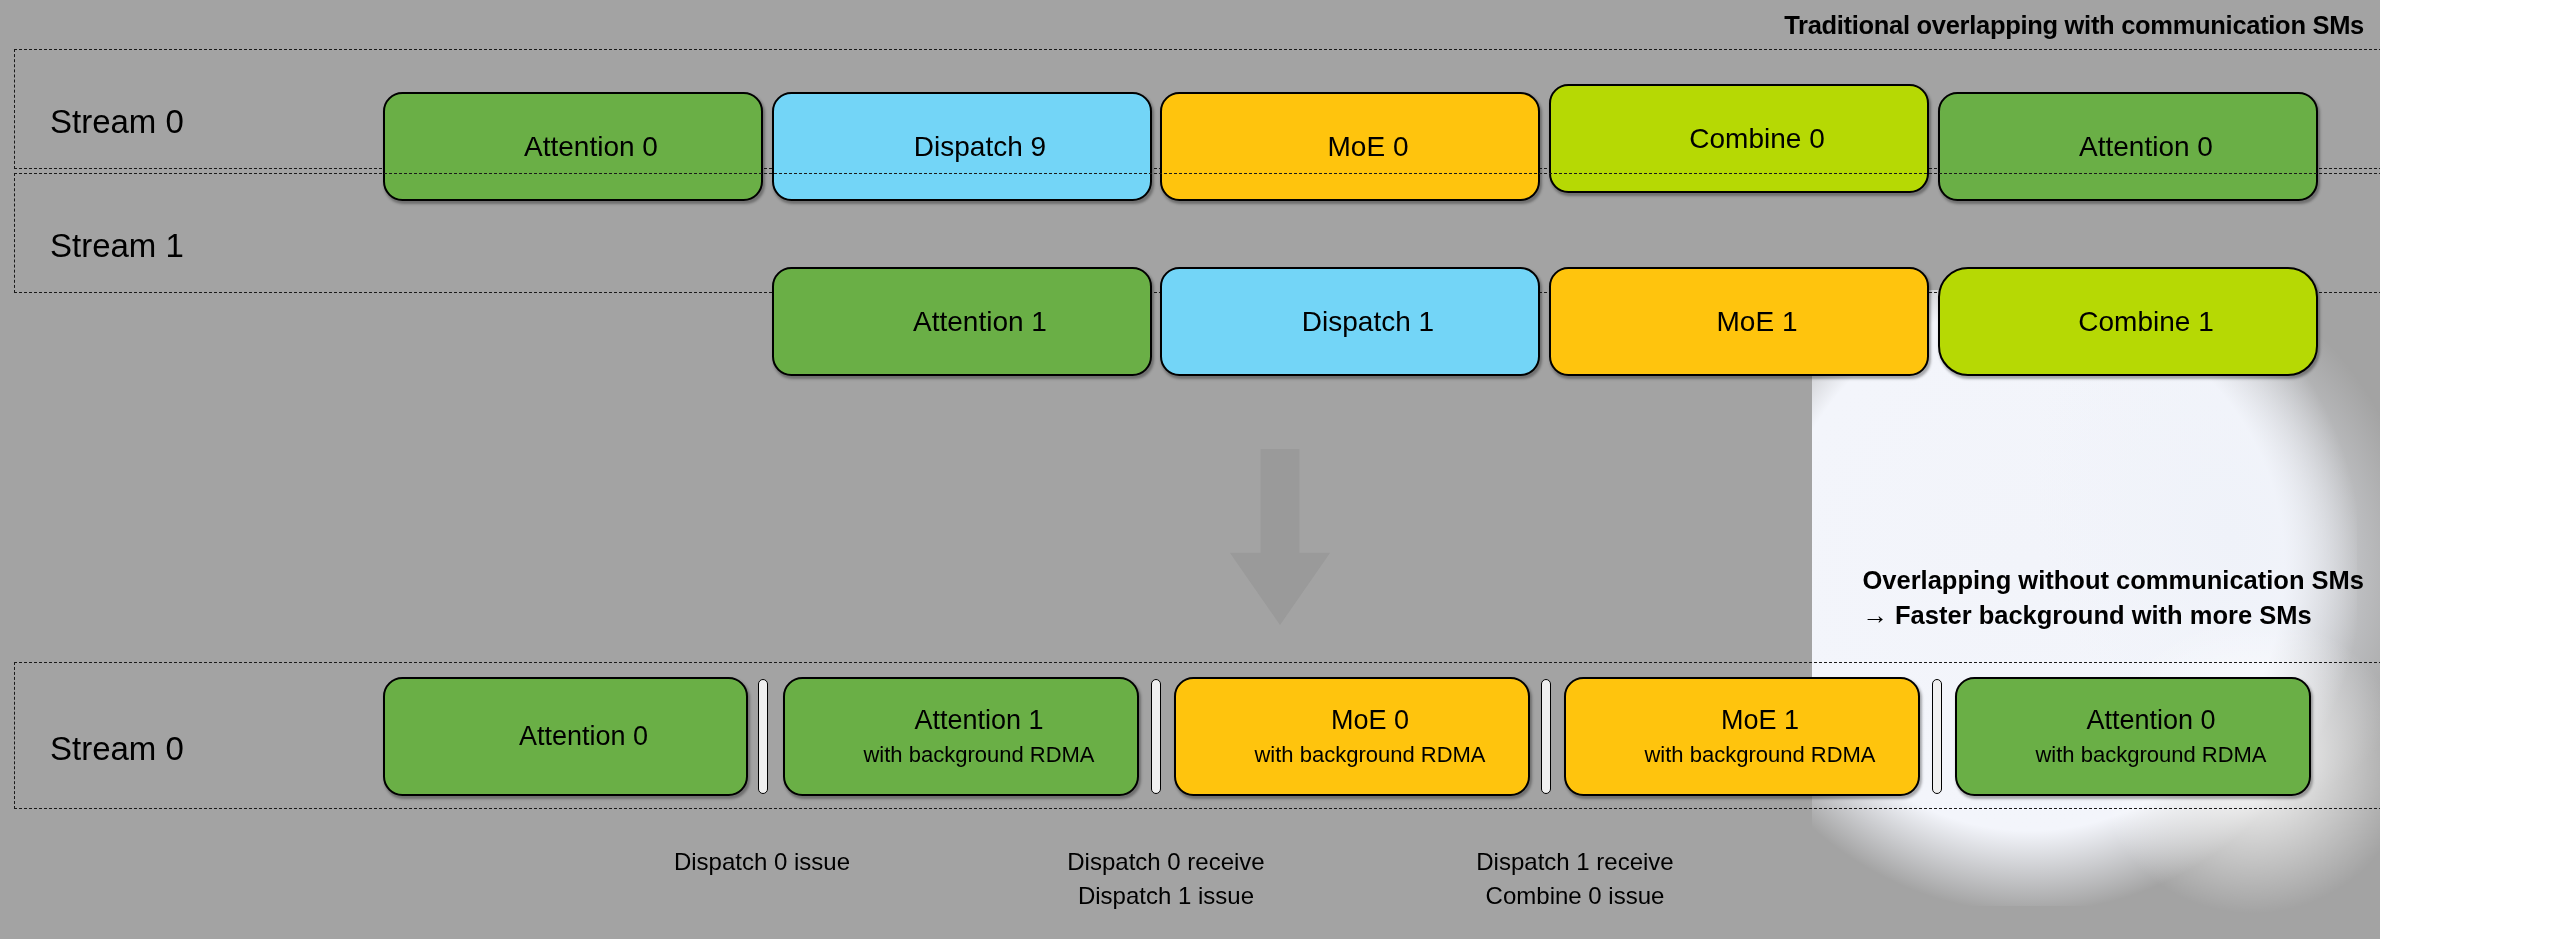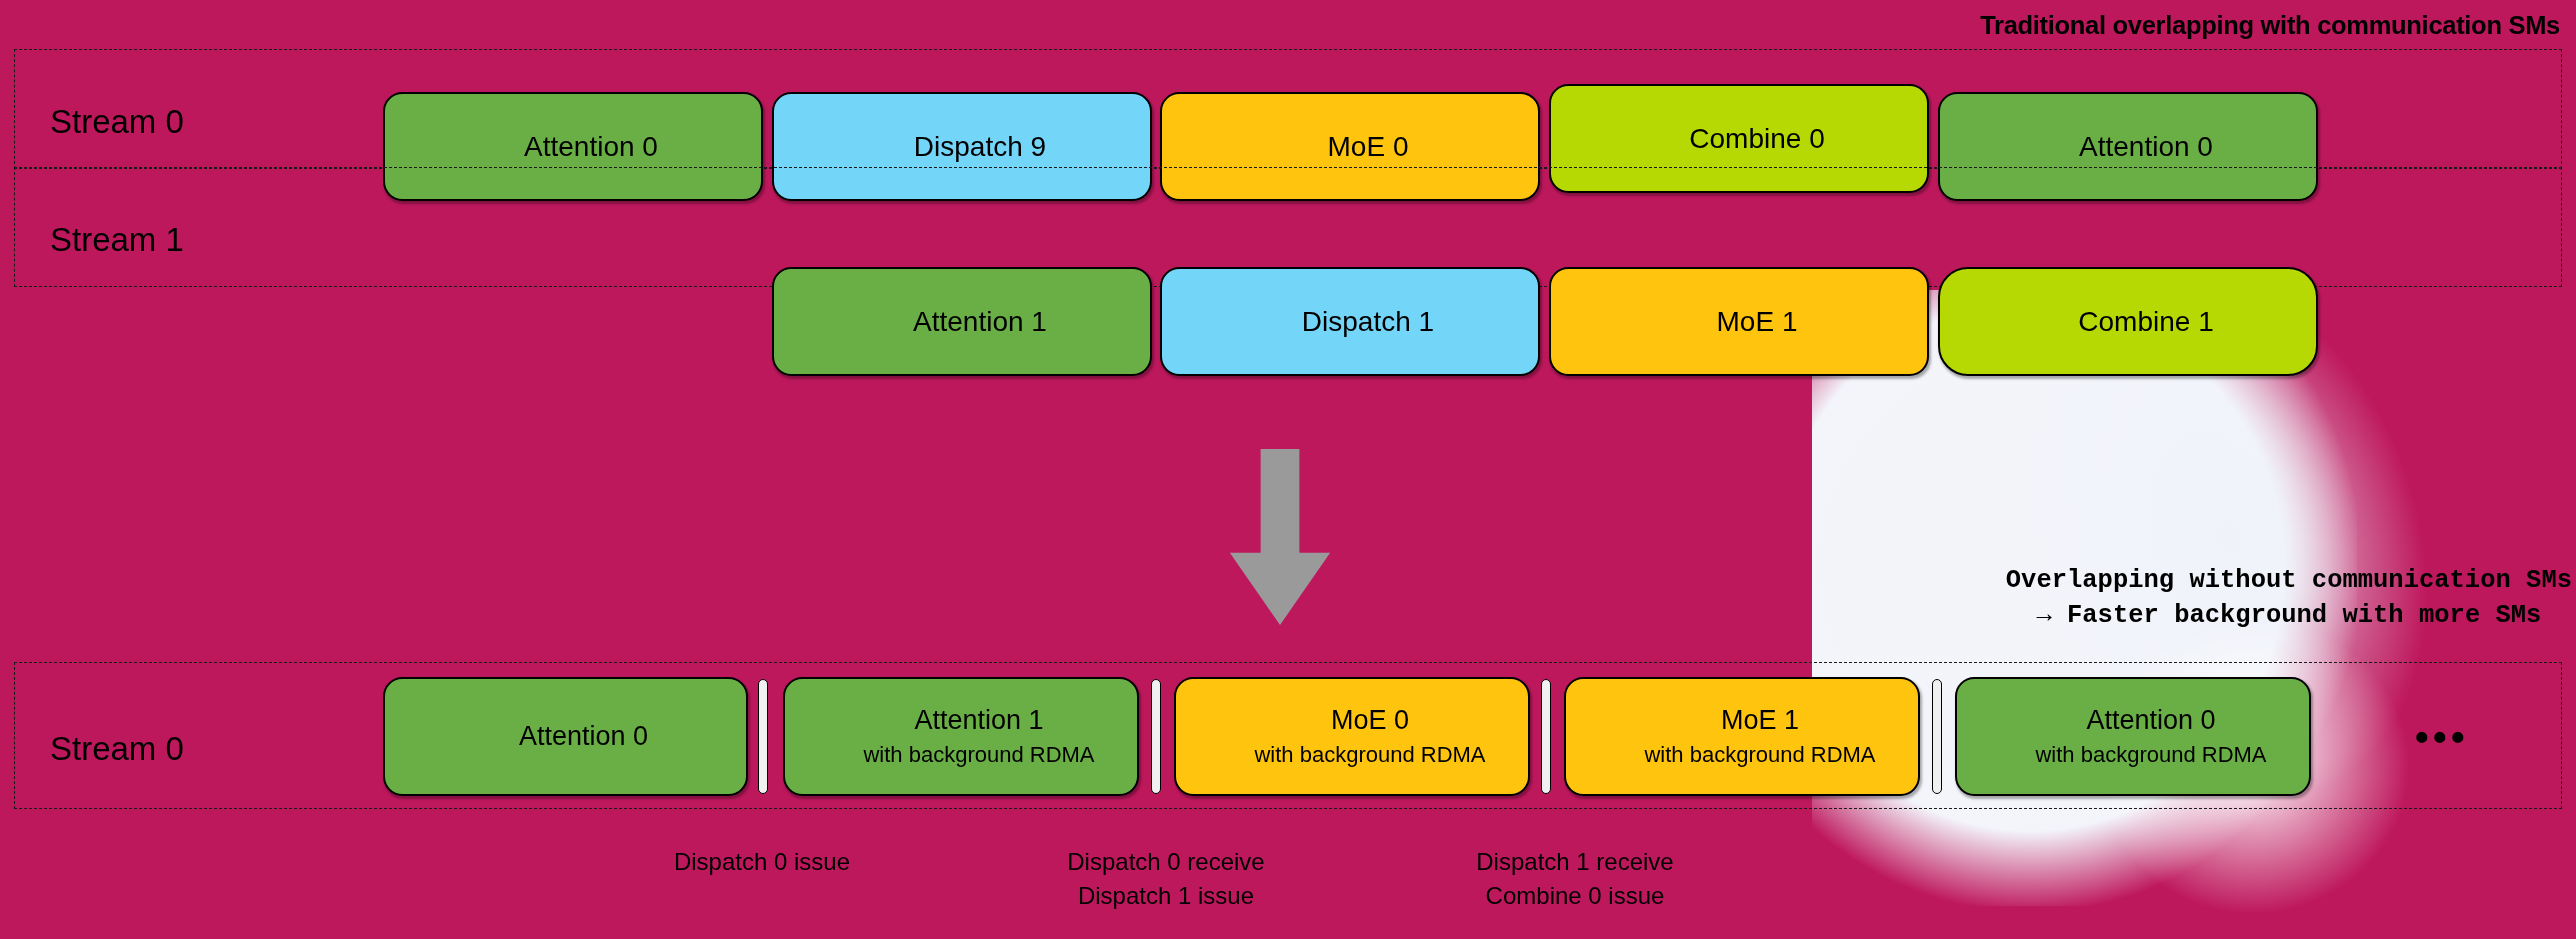--- a/index.html
+++ b/index.html
@@ -5,23 +5,23 @@
   html, body {
     margin: 0;
     padding: 0;
     background: #ffffff;
   }
   body {
     font-family: "Liberation Sans", "DejaVu Sans", sans-serif;
   }
   #canvas {
     position: relative;
-    width: 2576px;
+    width: 2380px;
     height: 940px;
-    background: #be185d;
+    background: #a3a3a3;
     overflow: hidden;
   }
 
   
   .watermark {
     position: absolute;
     pointer-events: none;
     opacity: 1;
   }
   .wm-a {
@@ -48,41 +48,40 @@
     top: 10.6px;
     font-size: 25.5px;
     font-weight: bold;
     font-stretch: condensed;
     color: #000000;
     letter-spacing: -0.3px;
     white-space: nowrap;
   }
   .caption-bottom {
     position: absolute;
-    right: 4px;
+    right: 16px;
     top: 563px;
     font-size: 25.5px;
     font-weight: bold;
     font-stretch: condensed;
     color: #000000;
-    text-align: center;
+    text-align: left;
     line-height: 1.38;
     white-space: nowrap;
-    font-family: Liberation Mono, monospace;
   }
 
   
   .stream-box {
     position: absolute;
     border: 1.8px dashed #1a1a1a;
     background: transparent;
     box-sizing: border-box;
   }
   #stream0-top { left: 14px; top: 49px; width: 2548px; height: 120px; }
-  #stream1-top { left: 14px; top: 167px; width: 2548px; height: 120px; }
+  #stream1-top { left: 14px; top: 173px; width: 2548px; height: 120px; }
   #stream0-bot { left: 14px; top: 662px; width: 2548px; height: 147px; }
 
   .stream-label {
     position: absolute;
     left: 35px;
     top: 50%;
     transform: translateY(-50%);
     font-size: 33px;
     font-stretch: condensed;
     color: #000000;

